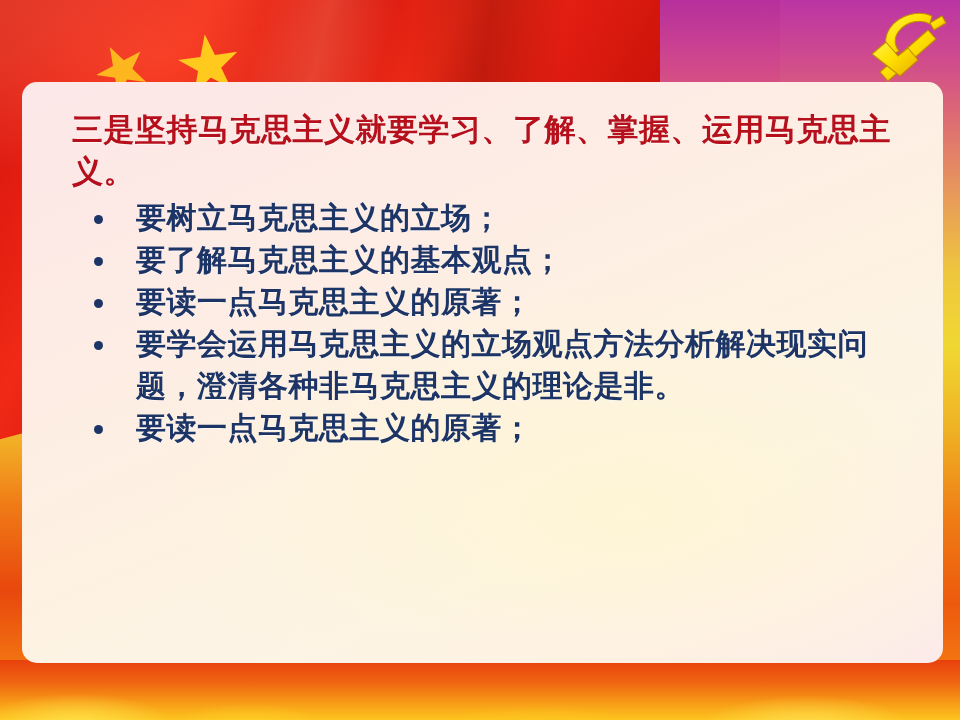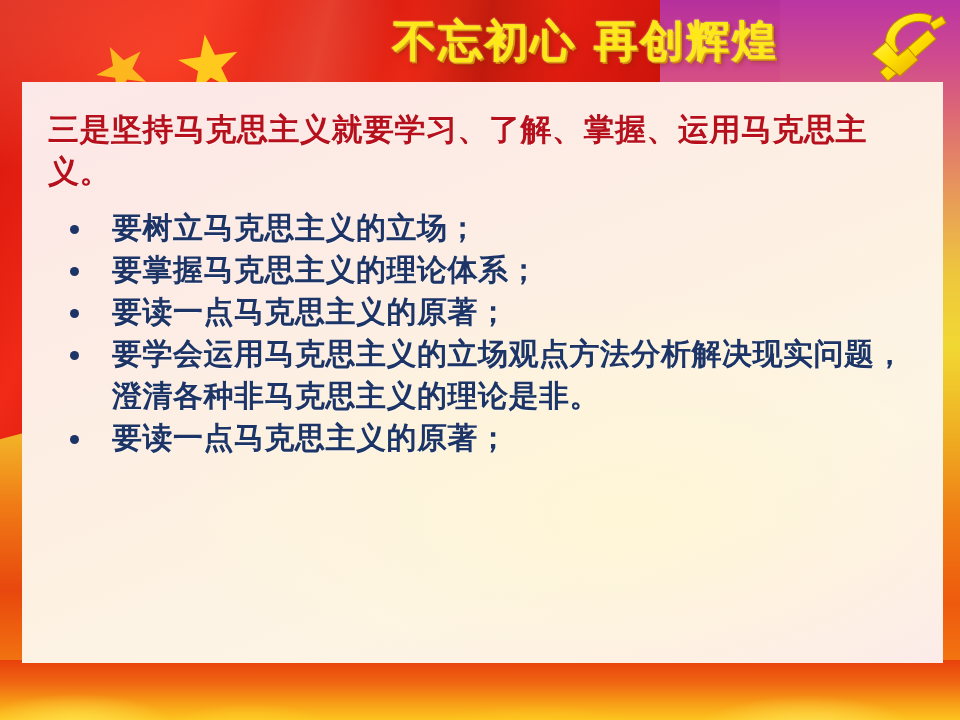--- a/index.html
+++ b/index.html
@@ -141,35 +141,36 @@
     background:
       radial-gradient(ellipse 620px 300px at 66% 74%, rgba(255,246,214,.95) 0%, rgba(255,246,220,0) 74%),
       linear-gradient(158deg,
         #fbe8e8 0%,
         #fdeae6 18%,
         #fdeee4 38%,
         #fdf2e2 56%,
         #fdf4e6 72%,
         #fdeeea 88%,
         #fceaea 100%);
-    padding:26px 18px 0 8px;
+    padding:26px 18px 0 32px;
+    border-radius:15px;
   }
 
   .heading{
     font-family:"DejaVu Serif", serif;
     font-weight:700;
     font-size:31px;
     line-height:42px;
     color:#b5101c;
     letter-spacing:.5px;
     text-shadow:0 1px 0 rgba(255,255,255,.55);
     padding:0 4px 0 18px;
   }
 
-  .bullets{ list-style:none; margin-top:15px; padding-left:20px; }
+  .bullets{ list-style:none; margin-top:5px; padding-left:20px; }
   .bullets li{
     position:relative;
     font-family:"DejaVu Serif", serif;
     font-weight:700;
     font-size:30px;
     line-height:42px;
     color:#1c3566;
     padding-left:62px;
     margin-bottom:0;
     letter-spacing:.5px;
@@ -263,21 +264,20 @@
       <path d="M0 112 q16 -18 32 0 v38 h-32 Z" fill="url(#fountG)"></path>
       <path d="M38 118 q18 -18 36 0 v32 h-36 Z" fill="url(#fountG)"></path>
       <path d="M150 126 q20 -16 40 0 v24 h-40 Z" fill="url(#fountG)"></path>
       <path d="M198 128 q18 -14 36 0 v22 h-36 Z" fill="url(#fountG)"></path>
     </g>
   </svg>
 
   <div class="flames"></div>
 
   <div class="header">
-    <div class="slide-title">不忘初心 再创辉煌</div>
 
     <svg class="emblem" viewBox="0 0 98 78">
       <defs>
         <linearGradient id="emG" x1="0" y1="0" x2="1" y2="1">
           <stop offset="0%" stop-color="#fff34a"></stop>
             <stop offset="45%" stop-color="#ffe000"></stop>
             <stop offset="100%" stop-color="#e8ad00"></stop>
         </linearGradient>
       </defs>
       <g fill="url(#emG)" stroke="#c08c00" stroke-width="1.1" stroke-linejoin="round">
@@ -291,20 +291,20 @@
 
         <path d="M16 48 L30 36 L42 50 L52 42 L62 54 L44 70 Z"></path>
       </g>
     </svg>
   </div>
 
   <div class="panel">
     <div class="heading">三是坚持马克思主义就要学习、了解、掌握、运用马克思主义。</div>
     <ul class="bullets">
       <li>要树立马克思主义的立场；</li>
-      <li>要掌握马克思主义的理论体系；</li>
+      <li>要了解马克思主义的基本观点；</li>
       <li>要读一点马克思主义的原著；</li>
       <li>要学会运用马克思主义的立场观点方法分析解决现实问题，澄清各种非马克思主义的理论是非。</li>
       <li>要读一点马克思主义的原著；</li>
     </ul>
   </div>
 
 </div>
 
 </body></html>

